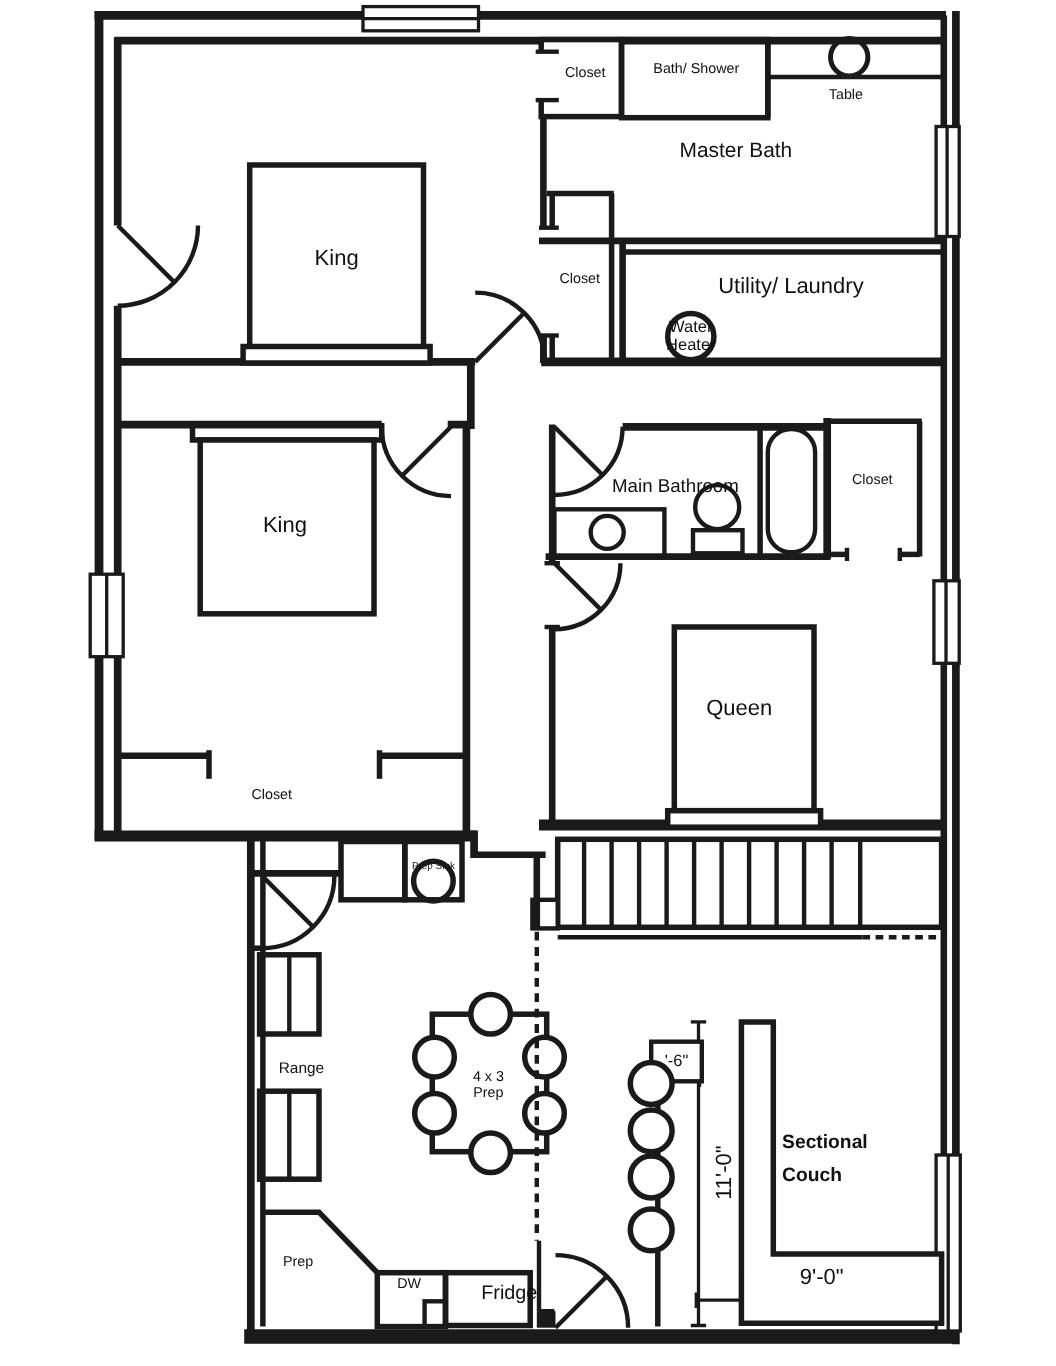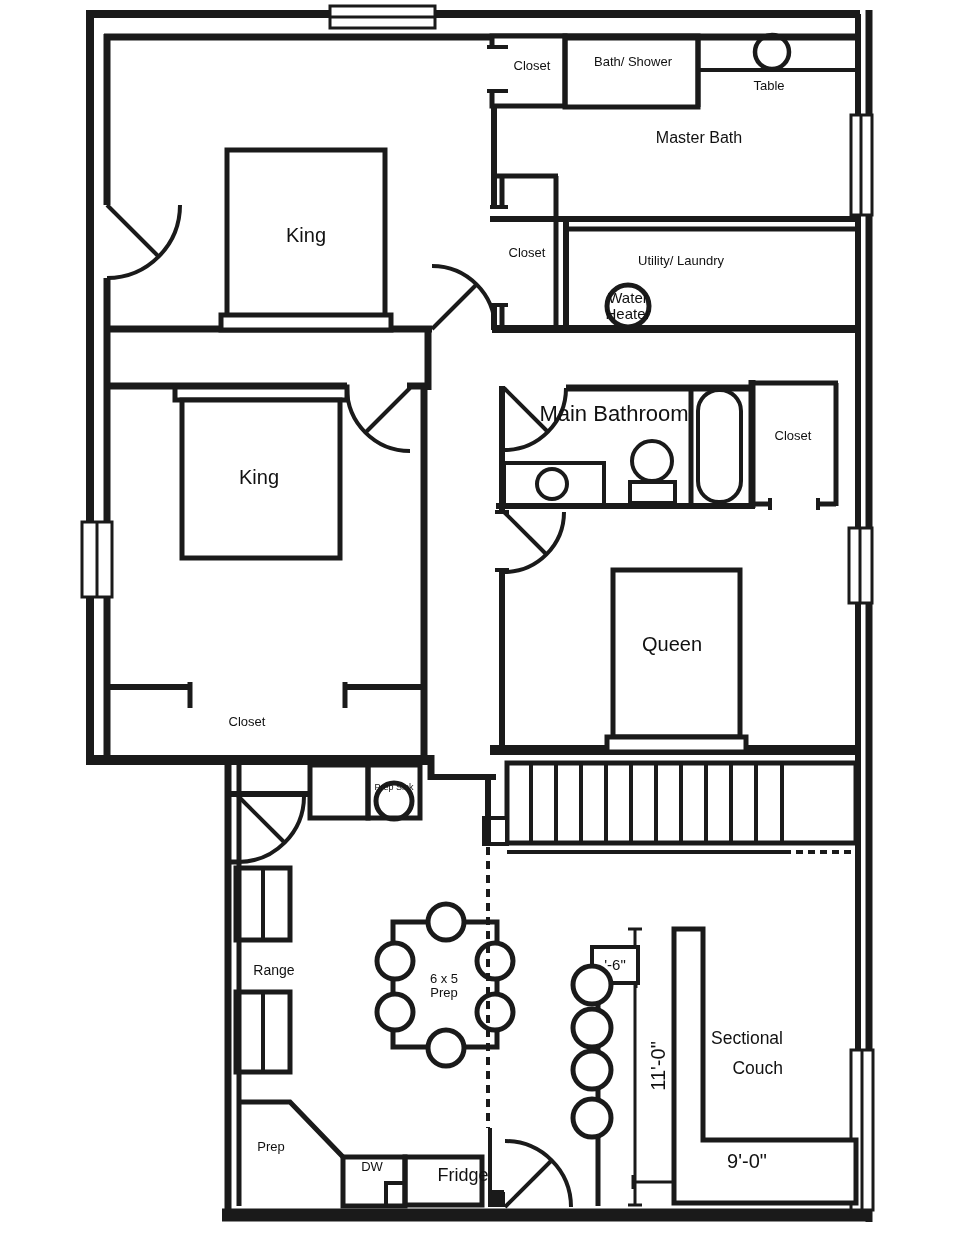--- a/index.html
+++ b/index.html
@@ -2,21 +2,21 @@
 <html><head>
 <meta charset="utf-8">
 <style>
   html,body{margin:0;padding:0;background:#ffffff;}
   .plan{position:relative;width:960px;height:1242px;background:#fff;overflow:hidden;
         font-family:"Liberation Sans",sans-serif;color:#111;}
   .plan svg{position:absolute;left:0;top:0;}
   .lbl{position:absolute;transform:translate(-50%,-50%);white-space:nowrap;
        text-align:center;color:#111;line-height:1.08;}
   .lbl.rot{transform:translate(-50%,-50%) rotate(-90deg);}
-  .lbl.block{transform:none;text-align:right;}
+  .lbl.block{transform:none;text-align:left;font-weight:bold;}
 </style>
 </head>
 <body>
 
 <div class="plan">
 
 <svg width="960" height="1242" viewBox="0 0 960 1242" fill="none" stroke="#1a1a1a" stroke-linecap="butt">
 
   <g>
     <line x1="86" y1="14" x2="860" y2="14" stroke-width="8"></line>
@@ -246,36 +246,36 @@
   <g stroke-width="4">
     <path d="M505,1141 A66,66 0 0 1 571,1207"></path>
     <line x1="505" y1="1207" x2="552" y2="1160"></line>
   </g>
 </svg>
 
   <div class="lbl" style="left:306px;top:236px;font-size:20px">King</div>
   <div class="lbl" style="left:532px;top:66px;font-size:13px">Closet</div>
   <div class="lbl" style="left:633px;top:62px;font-size:13px">Bath/ Shower</div>
   <div class="lbl" style="left:769px;top:86px;font-size:13px">Table</div>
-  <div class="lbl" style="left:699px;top:138px;font-size:16px">Master Bath</div>
+  <div class="lbl" style="left:669px;top:138px;font-size:19px">Master Bath</div>
   <div class="lbl" style="left:527px;top:253px;font-size:13px">Closet</div>
-  <div class="lbl" style="left:681px;top:261px;font-size:13px">Utility/ Laundry</div>
+  <div class="lbl" style="left:719px;top:261px;font-size:20px">Utility/ Laundry</div>
   <div class="lbl" style="left:628px;top:306px;font-size:15px">
     <div>Water</div>
     <div>Heater</div>
   </div>
   <div class="lbl" style="left:259px;top:478px;font-size:20px">King</div>
-  <div class="lbl" style="left:614px;top:414px;font-size:22px">Main Bathroom</div>
+  <div class="lbl" style="left:614px;top:442px;font-size:17px">Main Bathroom</div>
   <div class="lbl" style="left:793px;top:436px;font-size:13px">Closet</div>
   <div class="lbl" style="left:672px;top:645px;font-size:20px">Queen</div>
   <div class="lbl" style="left:247px;top:722px;font-size:13px">Closet</div>
   <div class="lbl" style="left:394px;top:788px;font-size:9px">Prep Sink</div>
   <div class="lbl" style="left:274px;top:971px;font-size:14px">Range</div>
   <div class="lbl" style="left:444px;top:986px;font-size:13px">
-    <div>6 x 5</div>
+    <div>4 x 3</div>
     <div>Prep</div>
   </div>
   <div class="lbl" style="left:271px;top:1147px;font-size:13px">Prep</div>
   <div class="lbl" style="left:372px;top:1167px;font-size:13px">DW</div>
   <div class="lbl" style="left:463px;top:1176px;font-size:18px">Fridge</div>
   <div class="lbl" style="left:615px;top:965px;font-size:15px">'-6"</div>
   <div class="lbl rot" style="left:659px;top:1066px;font-size:20px">11'-0"</div>
   <div class="lbl" style="left:747px;top:1162px;font-size:20px">9'-0"</div>
   <div class="lbl block" style="left:711px;top:1023px;font-size:17.5px;line-height:30px">
     <div>Sectional</div>

